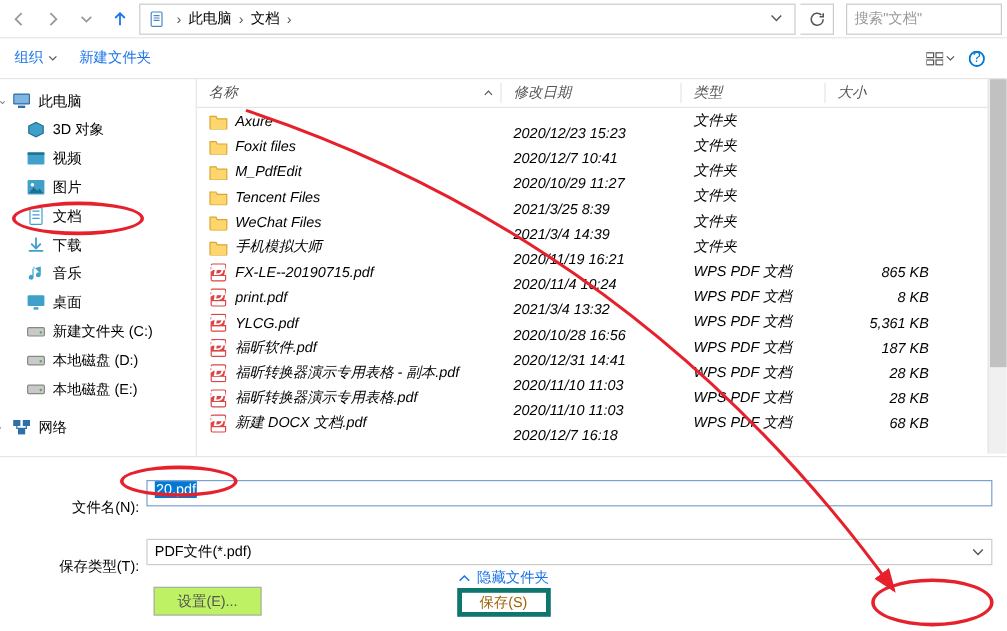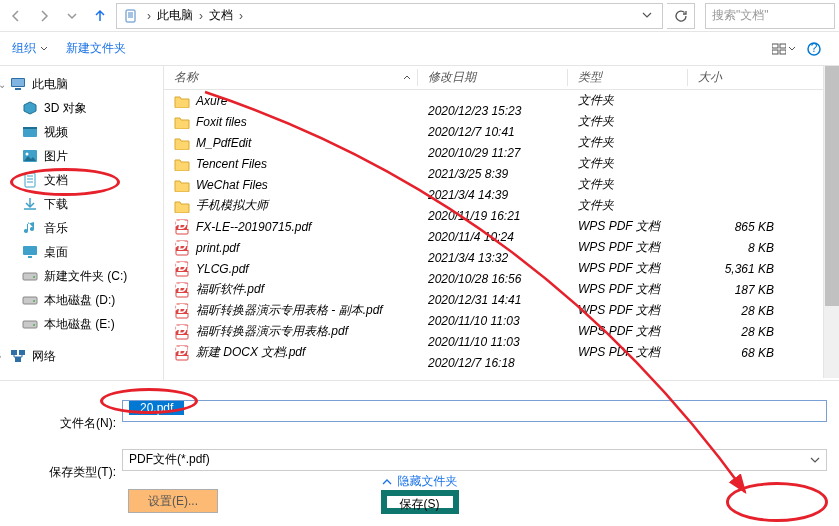--- a/index.html
+++ b/index.html
@@ -45,34 +45,34 @@
 .cell-type { width: 120px; padding-left: 10px; color: #000; }
 .cell-size { width: 100px; text-align: right; padding-right: 14px; color: #000; }
 .file-icon { width: 16px; height: 16px; display: inline-flex; align-items: center; justify-content: center; flex-shrink: 0; }
 
 .bottom-area { border-top: 1px solid #e5e5e5; padding: 8px 12px 4px 12px; }
 .field-row { display: flex; align-items: center; margin-bottom: 6px; }
 .field-label { width: 110px; text-align: right; padding-right: 6px; color: #000; margin-top: 26px; }
 .field-input { flex: 1; height: 22px; border: 1px solid #7a9fd4; padding: 0 6px; font-size: 12px; background: #fff; }
 .field-input.filename { }
 .type-select { flex: 1; height: 22px; border: 1px solid #ccc; padding: 0 6px; display: flex; align-items: center; justify-content: space-between; background: #fff; }
-.settings-btn { width: 90px; height: 24px; background: #fdba74; border: 1px solid #adadad; color: #555; margin-left: 116px; margin-top: 2px; cursor: default; }
+.settings-btn { width: 90px; height: 24px; background: #bef264; border: 1px solid #adadad; color: #555; margin-left: 116px; margin-top: 2px; cursor: default; }
 
 .footer { position: absolute; bottom: 0; left: 0; right: 0; padding: 8px 12px 12px 12px; display: flex; align-items: center; justify-content: space-between; flex-direction: column; }
 .hide-folders { display: flex; align-items: center; gap: 6px; color: #1a73e8; cursor: pointer; }
-.save-btn { width: 78px; height: 24px; border: 6px solid #0f766e; background: #fff; color: #000000; cursor: pointer; position: relative; }
+.save-btn { width: 78px; height: 24px; border: 4px solid #0f766e; background: #fff; color: #a16207; cursor: pointer; position: relative; }
 
 
 .ellipse { position: absolute; border: 3px solid #e6212b; border-radius: 50%; pointer-events: none; z-index: 100; }
 .ell-1 { left: 10px; top: 168px; width: 110px; height: 28px; }
 .ell-2 { left: 100px; top: 388px; width: 98px; height: 26px; }
 .ell-3 { left: 726px; top: 482px; width: 102px; height: 40px; }
 svg.arrow { position: absolute; left: 175px; top: 82px; pointer-events: none; z-index: 99; }
 
-.sel-text { background: #0078d4; color: white; padding: 0 11px; }
+.sel-text { background: #0078d4; color: white; padding: 0 1px; }
 
 .sb-vertical { position: absolute; right: 0; top: 66px; width: 16px; height: 312px; background: #f0f0f0; border-left: 1px solid #e5e5e5; }
 .sb-thumb { position: absolute; top: 0; left: 1px; width: 14px; height: 240px; background: #c1c1c1; }
 
 </style>
 </head>
 <body>
 
 <div class="toolbar-top">
   <div class="nav-btn">

